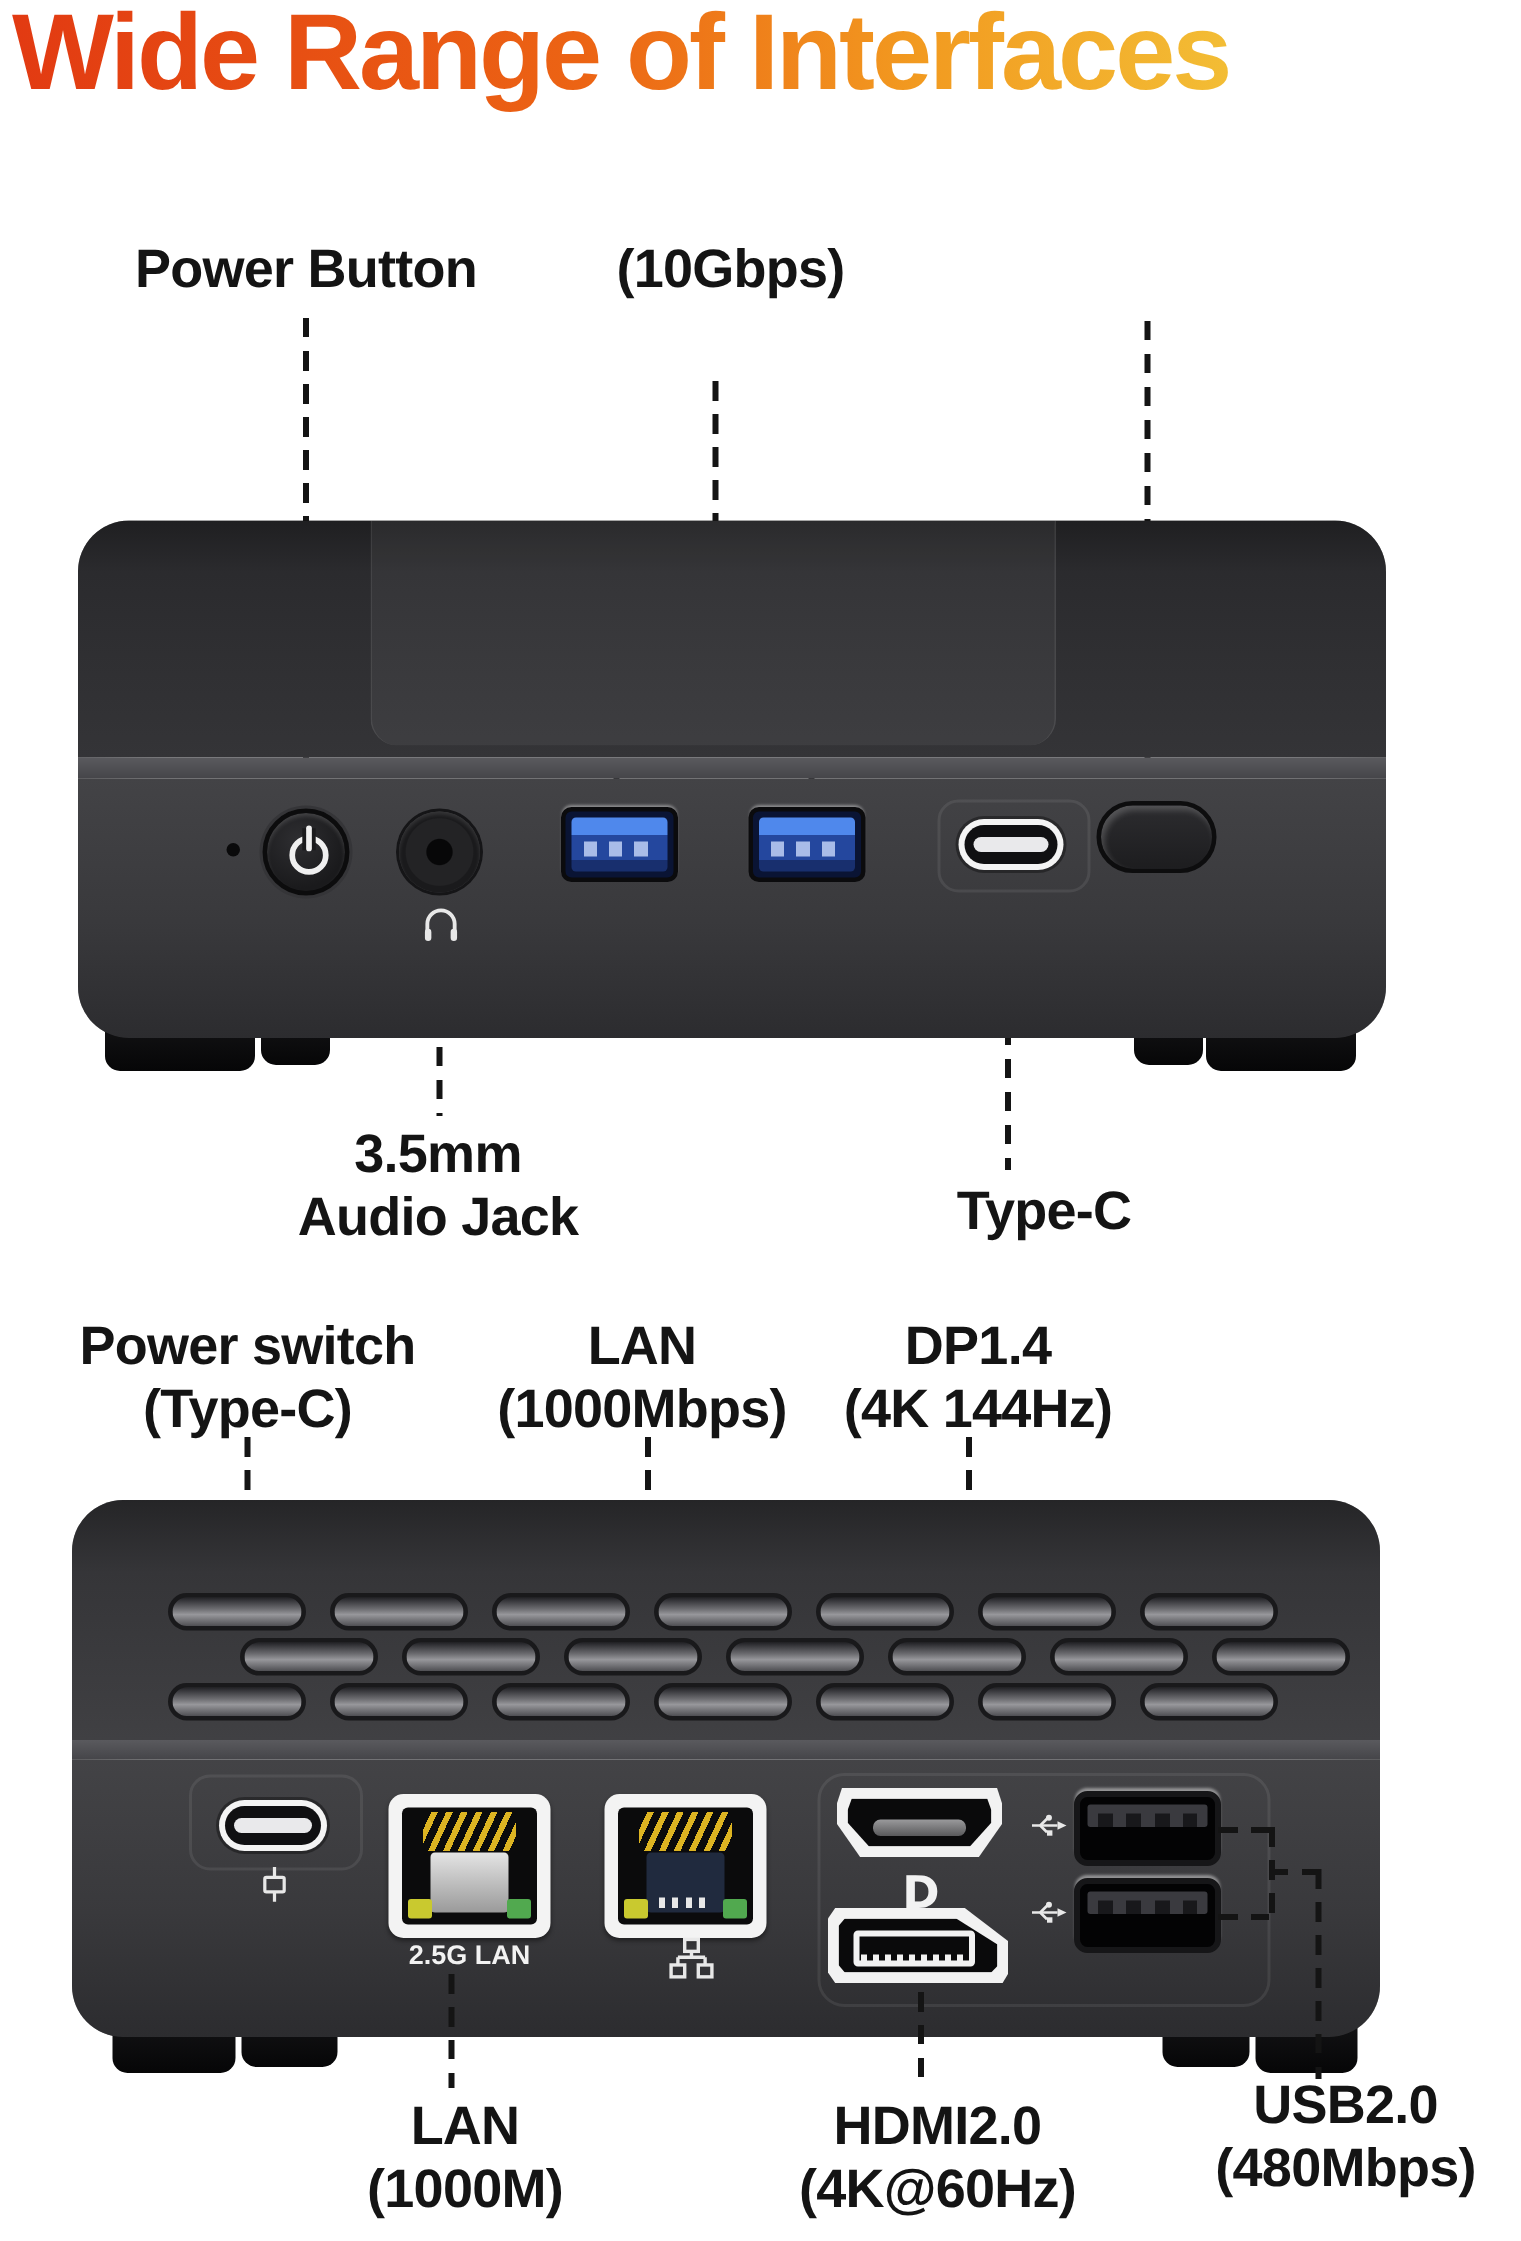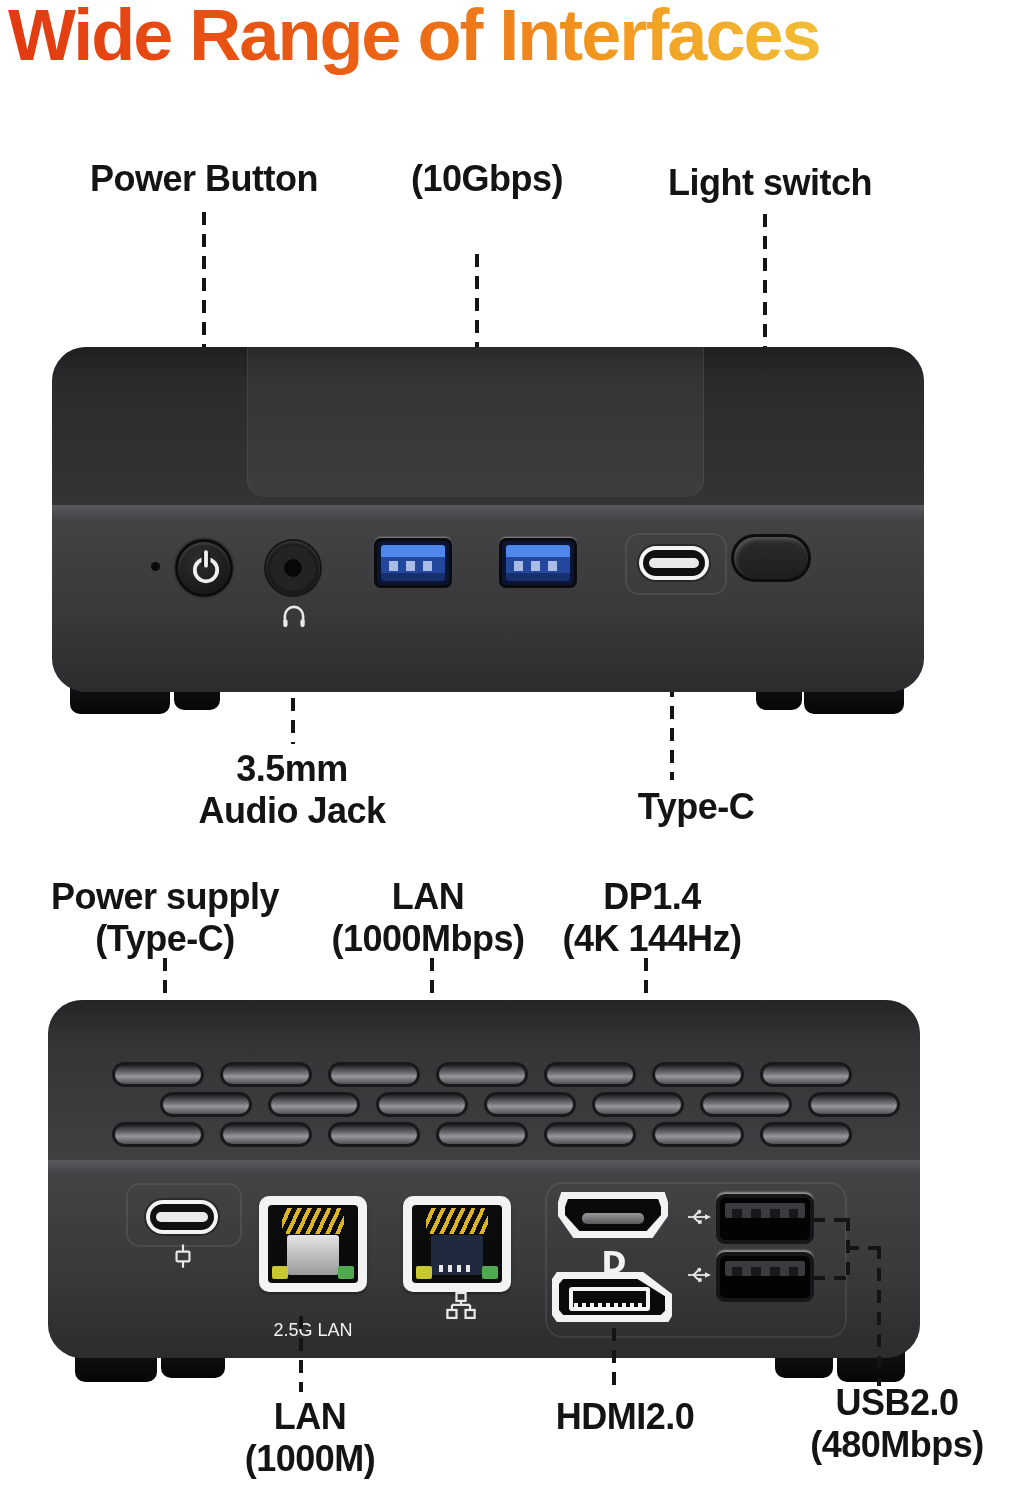--- a/index.html
+++ b/index.html
@@ -68,21 +68,21 @@
         background:repeating-linear-gradient(115deg,transparent 0 5px,#ddb422 5px 9px);}
   .rjclip{position:absolute;left:50%;transform:translateX(-50%);bottom:8px;width:52px;height:40px;border-radius:3px;}
   .clip-light{background:linear-gradient(180deg,#e4e4e4,#9a9a9a);}
   .clip-dark{background:linear-gradient(180deg,#2a3least,#1b2436);background:#202a3e;}
   .clip-dark:after{content:"";position:absolute;left:8px;right:8px;bottom:3px;height:7px;
         background:repeating-linear-gradient(90deg,#e8e8e8 0 4px,transparent 4px 9px);}
   .led{position:absolute;bottom:4px;width:16px;height:13px;border-radius:2px;}
   .led-y{left:4px;background:#c9c92f;}
   .led-g{right:4px;background:#51a94f;}
   .portlabel{position:absolute;transform:translateX(-50%);color:#f2f2f2;font-size:18px;
-        font-weight:normal;white-space:nowrap;margin-top:27px;}
+        font-weight:bold;white-space:nowrap;}
   .hdmi,.dpp{position:absolute;}
   .hdmi .shape{position:absolute;inset:0;background:#f2f2f2;
         clip-path:polygon(3% 0,97% 0,100% 22%,100% 52%,86% 100%,14% 100%,0 52%,0 22%);}
   .hdmi .inner{position:absolute;inset:7px;background:#0a0a0b;
         clip-path:polygon(3% 0,97% 0,100% 25%,100% 50%,85% 100%,15% 100%,0 50%,0 25%);}
   .hdmi .slot{position:absolute;left:22%;right:22%;top:46%;height:11px;border-radius:5px;
         background:linear-gradient(180deg,#9a9a9c,#59595b);}
   .dpp .shape{position:absolute;inset:0;background:#f2f2f2;
         clip-path:polygon(0 14%,4% 0,76% 0,100% 44%,100% 88%,97% 100%,4% 100%,0 86%);}
   .dpp .inner{position:absolute;inset:7px;background:#0a0a0b;
@@ -107,23 +107,20 @@
 <div class="canvas">
 
   <h1 class="title">Wide Range of Interfaces</h1>
 
   <div class="cl" style="left:204px;top:158px">
     <span>Power Button</span>
   </div>
   <div class="cl" style="left:487px;top:158px">
     <span>(10Gbps)</span>
   </div>
-  <div class="cl" style="left:770px;top:162px">
-    <span>Light switch</span>
-  </div>
 
   <div class="vdash" style="left:202px;top:212px;height:328px"></div>
   <div class="vdash" style="left:475px;top:254px;height:232px"></div>
   <div class="hdash" style="left:409px;top:484px;width:134px"></div>
   <div class="vdash" style="left:409px;top:487px;height:54px"></div>
   <div class="vdash" style="left:539px;top:487px;height:54px"></div>
   <div class="vdash" style="left:763px;top:214px;height:324px"></div>
   <div class="vdash" style="left:291px;top:632px;height:112px"></div>
   <div class="vdash" style="left:670px;top:618px;height:162px"></div>
 
@@ -176,21 +173,21 @@
 
   <div class="cl" style="left:292px;top:748px">
     <span>3.5mm</span>
     <span>Audio Jack</span>
   </div>
   <div class="cl" style="left:696px;top:786px">
     <span>Type-C</span>
   </div>
 
   <div class="cl" style="left:165px;top:876px">
-    <span>Power supply</span>
+    <span>Power switch</span>
     <span>(Type-C)</span>
   </div>
   <div class="cl" style="left:428px;top:876px">
     <span>LAN</span>
     <span>(1000Mbps)</span>
   </div>
   <div class="cl" style="left:652px;top:876px">
     <span>DP1.4</span>
     <span>(4K 144Hz)</span>
   </div>
@@ -319,19 +316,20 @@
   <div class="hdash" style="left:812px;top:1276px;width:34px"></div>
   <div class="hdash" style="left:846px;top:1246px;width:34px"></div>
   <div class="vdash" style="left:877px;top:1246px;height:140px"></div>
 
   <div class="cl" style="left:310px;top:1396px">
     <span>LAN</span>
     <span>(1000M)</span>
   </div>
   <div class="cl" style="left:625px;top:1396px">
     <span>HDMI2.0</span>
+    <span>(4K@60Hz)</span>
   </div>
   <div class="cl" style="left:897px;top:1382px">
     <span>USB2.0</span>
     <span>(480Mbps)</span>
   </div>
 
 </div>
 
 </body></html>

